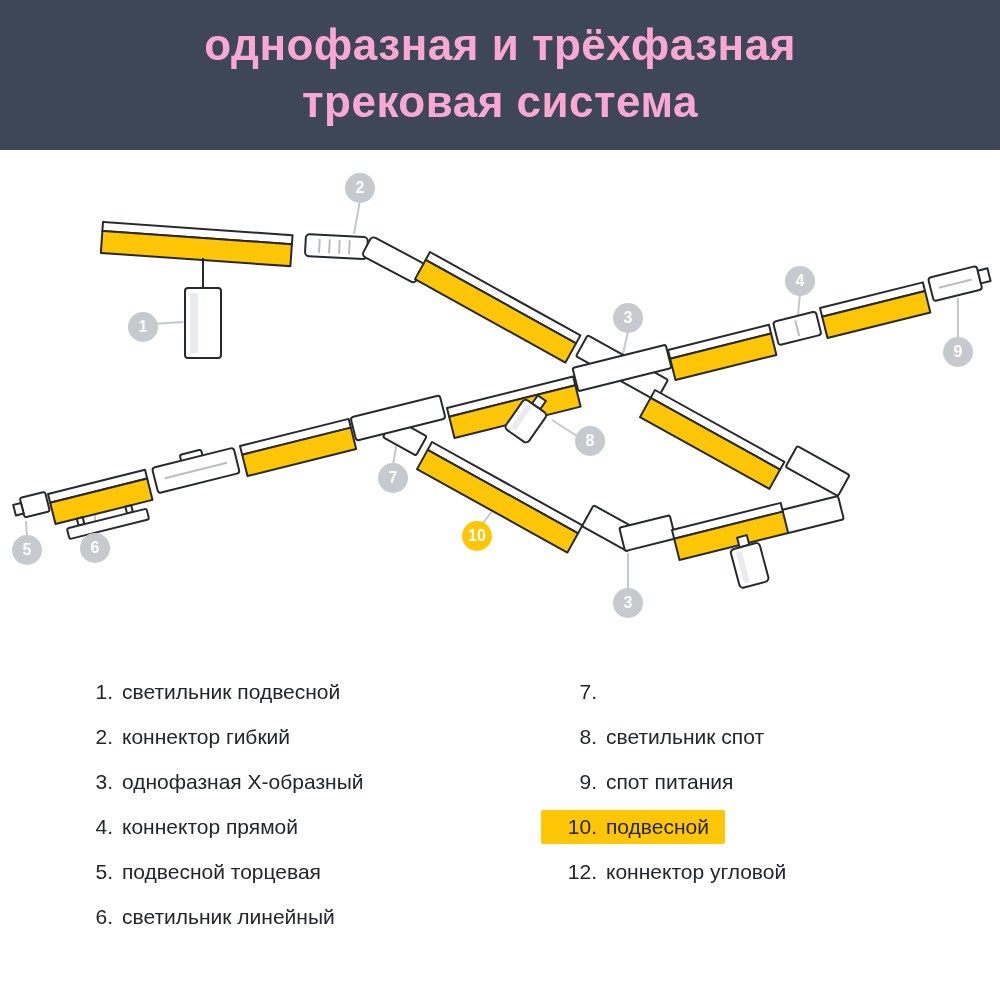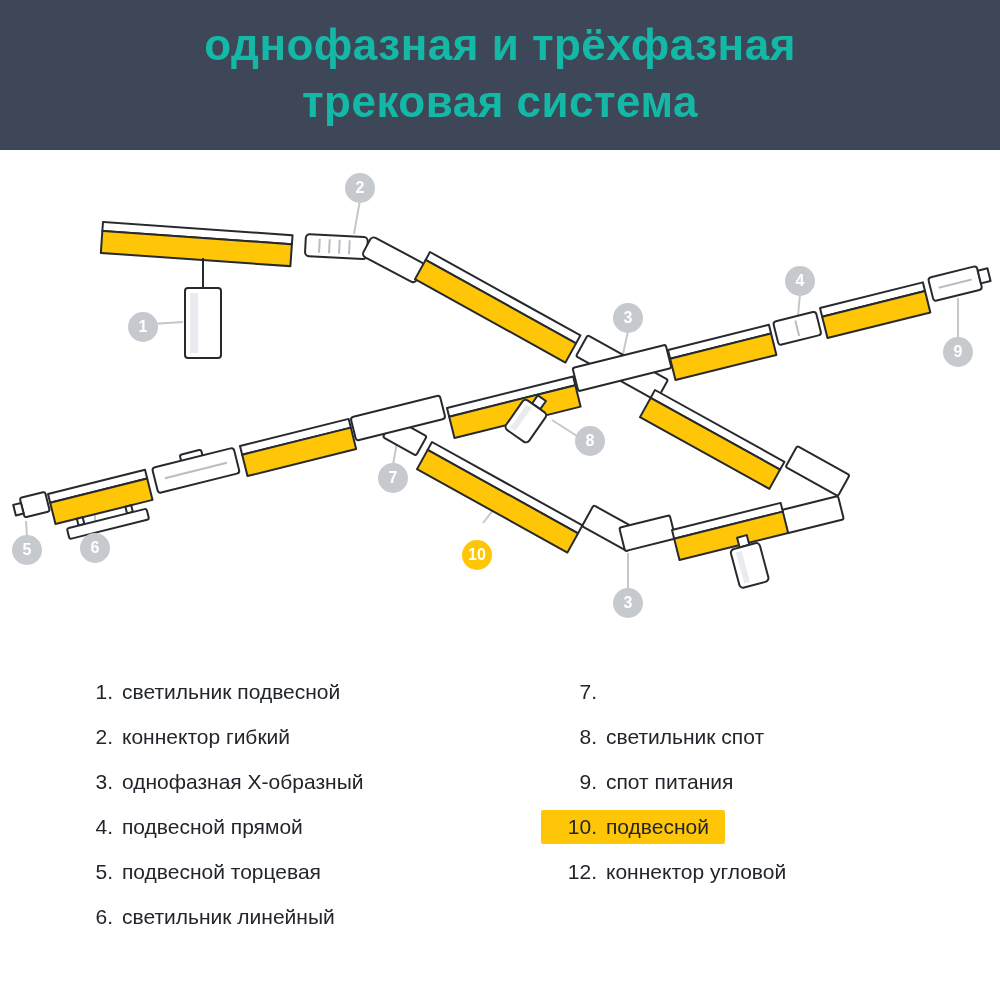--- a/index.html
+++ b/index.html
@@ -10,21 +10,21 @@
     --outline:#26292e;
     --leader:#c4c8cd;
   }
   *{box-sizing:border-box;}
   html,body{margin:0;padding:0;}
   body{
     width:1000px;height:1000px;background:#ffffff;overflow:hidden;
     font-family:"Liberation Sans", sans-serif;color:var(--text);
   }
   header{
-    background:var(--header-bg);color:#14b8a6;text-align:center;
+    background:var(--header-bg);color:#f9a8d4;text-align:center;
     padding:16px 0 20px;
   }
   h1{margin:0;font-size:44px;line-height:1.3;font-weight:bold;letter-spacing:.5px;}
   h1 span{display:block;}
 
   .diagram{position:relative;width:1000px;height:505px;}
   .diagram svg{position:absolute;left:0;top:0;}
 
   .leader{stroke:var(--leader);stroke-width:2;}
   .t-top{fill:#ffffff;stroke:var(--outline);stroke-width:2;stroke-linejoin:round;}
@@ -215,21 +215,21 @@
 
   <div class="badge" style="left:128px;top:162px">1</div>
   <div class="badge" style="left:345px;top:23px">2</div>
   <div class="badge" style="left:613px;top:153px">3</div>
   <div class="badge" style="left:785px;top:116px">4</div>
   <div class="badge" style="left:12px;top:385px">5</div>
   <div class="badge" style="left:80px;top:383px">6</div>
   <div class="badge" style="left:378px;top:313px">7</div>
   <div class="badge" style="left:575px;top:276px">8</div>
   <div class="badge" style="left:943px;top:187px">9</div>
-  <div class="badge accent" style="left:462px;top:390px">10</div>
+  <div class="badge accent" style="left:462px;top:371px">10</div>
   <div class="badge" style="left:613px;top:438px">3</div>
 </div>
 
 <section class="legend">
   <ul class="legend-col">
     <li class="legend-item">
         <span class="row">
           <span class="num">1.</span>
           <span class="lbl">светильник подвесной</span>
         </span>
@@ -242,21 +242,21 @@
       </li>
     <li class="legend-item">
         <span class="row">
           <span class="num">3.</span>
           <span class="lbl">однофазная Х-образный</span>
         </span>
       </li>
     <li class="legend-item">
         <span class="row">
           <span class="num">4.</span>
-          <span class="lbl">подвесной прямой</span>
+          <span class="lbl">коннектор прямой</span>
         </span>
       </li>
     <li class="legend-item">
         <span class="row">
           <span class="num">5.</span>
           <span class="lbl">подвесной торцевая</span>
         </span>
       </li>
     <li class="legend-item">
         <span class="row">

